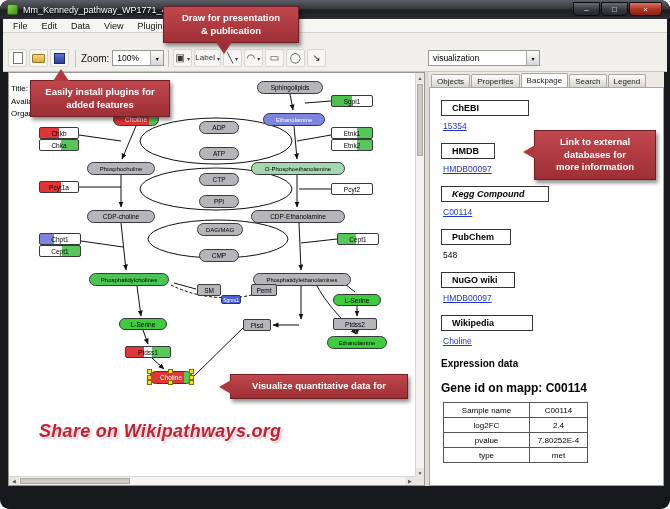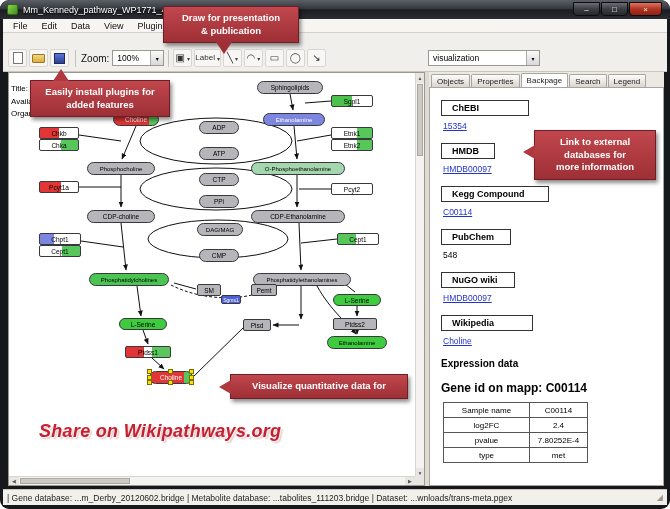--- a/index.html
+++ b/index.html
@@ -288,21 +288,21 @@
       <div id="sections">
           <div class="bp-section">
             <div class="bp-header" style="width: 88px;">ChEBI</div>
             <div class="bp-link">15354</div>
           </div>
           <div class="bp-section">
             <div class="bp-header" style="width: 54px;">HMDB</div>
             <div class="bp-link">HMDB00097</div>
           </div>
           <div class="bp-section">
-            <div class="bp-header" style="width: 108px;">Kegg Compound</div>
+            <div class="bp-header" style="width: 108px; font-style: italic;">Kegg Compound</div>
             <div class="bp-link">C00114</div>
           </div>
           <div class="bp-section">
             <div class="bp-header" style="width: 70px;">PubChem</div>
             <div class="bp-value">548</div>
           </div>
           <div class="bp-section">
             <div class="bp-header" style="width: 74px;">NuGO wiki</div>
             <div class="bp-link">HMDB00097</div>
           </div>
@@ -329,24 +329,20 @@
             </tr>
             <tr>
               <td>type</td>
               <td>met</td>
             </tr>
           </tbody>
         </table>
     </div>
   </div>
 
-  <div class="statusbar">
-    <span class="status-text">| Gene database: ...m_Derby_20120602.bridge  | Metabolite database: ...tabolites_111203.bridge  | Dataset: ...wnloads/trans-meta.pgex</span>
-    <span class="grip">◢</span>
-  </div>
 
   <div id="callouts">
       <div class="callout" style="left: 163px; top: 6px; width: 136px;">
         <div class="callout-line">Draw for presentation</div>
         <div class="callout-line">&amp; publication</div>
         <span class="arr arr-down" style="left: 52px;"></span>
       </div>
       <div class="callout" style="left: 30px; top: 80px; width: 140px;">
         <div class="callout-line">Easily install plugins for</div>
         <div class="callout-line">added features</div>

